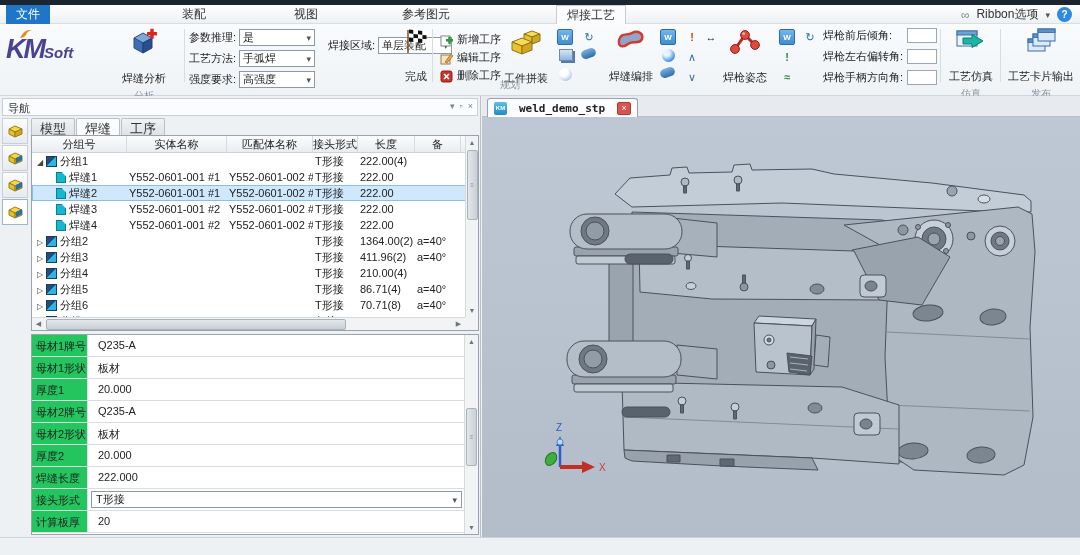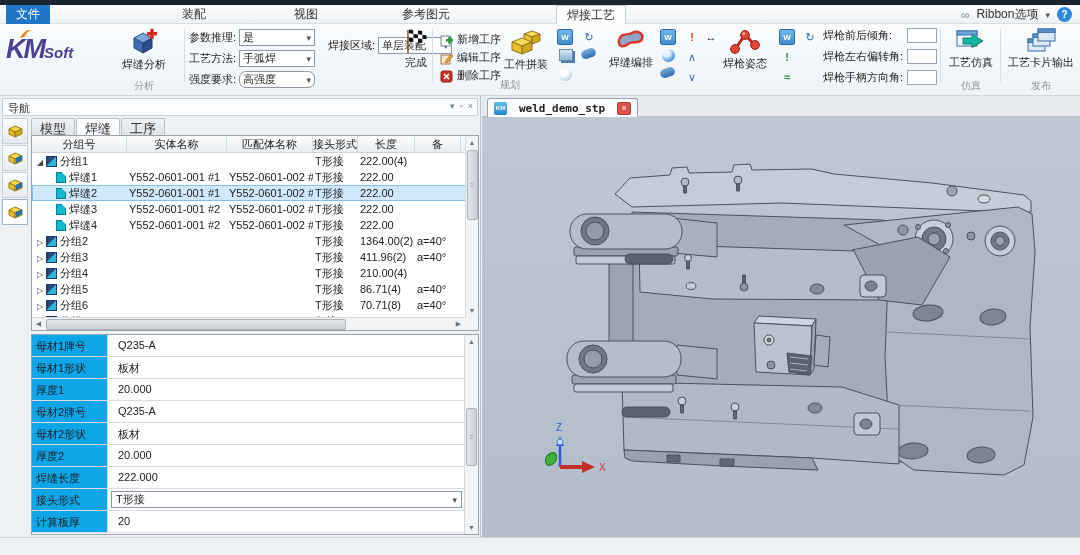--- a/index.html
+++ b/index.html
@@ -21,21 +21,21 @@
 
   
   .ribbon { position:absolute; top:24px; left:0; right:0; height:72px; background:linear-gradient(#f9fbfd,#eff3f6); border-bottom:1px solid #cfd6dc; }
   .vsep { position:absolute; top:5px; bottom:13px; width:1px; background:#d8dde2; }
   .logo { position:absolute; left:6px; top:10px; width:100px; font-style:italic; }
   .logo .km { font-size:27px; font-weight:bold; color:#4c4192; letter-spacing:-2px; }
   .logo .soft { font-size:15px; font-weight:bold; color:#4c4192; }
   .flame { position:absolute; left:12px; top:-7px; }
   .rgroup { position:absolute; top:1px; bottom:0; display:flex; flex-direction:column; align-items:center; }
   .bigbtn { display:flex; flex-direction:column; align-items:center; padding:2px 3px; border:1px solid transparent; border-radius:2px; }
-  .bigbtn .blabel { font-size:11px; color:#222; margin-top:1px; white-space:nowrap; }
+  .bigbtn .blabel { font-size:11px; color:#222; margin-top:15px; white-space:nowrap; }
   .glabel { margin-top:auto; font-size:10px; color:#8a959f; padding-bottom:2px; white-space:nowrap; }
   .rrow { display:flex; align-items:center; height:21px; }
   .rlabel { font-size:11px; color:#222; white-space:nowrap; }
   .combo { display:inline-flex; justify-content:space-between; align-items:center; height:17px; border:1px solid #8c99a6; background:#fff; padding:0 3px; font-size:11px; margin-left:3px; }
   .opbtn { display:flex; align-items:flex-end; gap:4px; height:18px; font-size:11px; white-space:nowrap; padding:0 2px; }
   .mini { width:16px; height:16px; display:flex; align-items:center; justify-content:center; font-size:11px; color:#2d6fb0; margin-bottom:4px; }
   .mini.wf { background:linear-gradient(#74b6e8,#3f8ed0); color:#fff; font-size:8px; font-weight:bold; border-radius:2px; border:1px solid #2c6da8; }
   .mini.sph { background:radial-gradient(circle at 35% 30%, #e8f4ff 0 25%, #4f94d6 70%, #28619c); border-radius:50%; width:13px; height:13px; margin:2px 2px 6px; }
   .mini.cap { width:15px; height:9px; border-radius:5px; background:linear-gradient(#7ab0e0,#2f6ca8); transform:rotate(-20deg); margin:3px 0 8px; }
   .mini.lay { width:14px; height:12px; background:linear-gradient(#d8e6f4,#8fb4d8); border:1px solid #6a8cb0; box-shadow:2px 2px 0 #4f7eae; margin:2px 2px 7px; }
@@ -68,21 +68,21 @@
   .ico-w { display:inline-block; width:10px; height:11px; vertical-align:-2px; margin-right:3px; background:#16b8cf; border:1px solid #0c7f92; clip-path:polygon(0 0,55% 0,100% 40%,100% 100%,0 100%); }
   .vscroll { position:absolute; right:0; top:0; bottom:13px; width:13px; background:#f2f3f5; border-left:1px solid #d5dade; display:flex; flex-direction:column; align-items:center; font-size:7px; color:#6a7680; }
   .vthumb { width:11px; background:linear-gradient(90deg,#e3e7eb,#c9cfd6); border:1px solid #aab2ba; border-radius:2px; margin:1px 0; display:flex; align-items:center; justify-content:center; font-size:6px; color:#8a929a; }
   .sarrow { height:13px; display:flex; align-items:center; justify-content:center; width:100%; }
   .hscroll { position:absolute; left:0; right:13px; bottom:0; height:13px; background:#f2f3f5; border-top:1px solid #d5dade; display:flex; align-items:center; font-size:7px; color:#6a7680; }
   .hthumb { height:11px; width:300px; background:linear-gradient(#e3e7eb,#c9cfd6); border:1px solid #aab2ba; border-radius:2px; margin:0 1px; }
   .corner { position:absolute; right:0; bottom:0; width:13px; height:13px; background:#f2f3f5; }
 
   .prop-form { position:absolute; left:31px; top:238px; width:448px; height:201px; border:1px solid #9aa3ad; background:#fff; overflow:hidden; }
   .frow { display:flex; height:22px; border-bottom:1px solid #d9dde1; font-size:11px; }
-  .flabel { width:76px; border-right:1px solid #d9dde1; padding:4px 4px 0; color:#222; background:#0ea5e9; white-space:nowrap; overflow:hidden; }
+  .flabel { width:56px; border-right:1px solid #d9dde1; padding:4px 4px 0; color:#222; background:#22c55e; white-space:nowrap; overflow:hidden; }
   .fvalue { flex:1; padding:4px 4px 0 10px; position:relative; }
   .formcombo { position:absolute; left:3px; right:16px; top:2px; height:17px; display:flex; justify-content:space-between; align-items:center; border:1px solid #8c99a6; background:#fff; padding:0 4px; }
   .form-vs { position:absolute; right:0; top:0; bottom:0; width:14px; background:#f2f3f5; border-left:1px solid #d5dade; display:flex; flex-direction:column; align-items:center; font-size:7px; color:#6a7680; }
 
   
   .doc-area { position:absolute; left:482px; top:96px; right:0; bottom:18px; }
   .doc-tabs { position:absolute; top:0; left:0; right:0; height:21px; background:#e7ebef; border-bottom:1px solid #b9c0c7; }
   .doc-tab { position:absolute; left:5px; top:2px; height:19px; background:#fbfcfd; border:1px solid #9aa3ad; border-bottom:none; border-radius:3px 3px 0 0; display:flex; align-items:center; gap:12px; padding:0 6px; }
   .km-badge { width:13px; height:13px; border-radius:2px; background:linear-gradient(#5ec1e8,#2387c8); color:#fff; font-size:6px; font-weight:bold; display:flex; align-items:center; justify-content:center; }
   .doc-label { font-family:"DejaVu Sans Mono","Liberation Mono",monospace; font-size:11px; font-weight:bold; color:#222; }
@@ -145,21 +145,21 @@
     </div>
     <div class="rrow">
       <span class="rlabel">工艺方法:</span>
       <span class="combo" style="width:76px;">
         <span>手弧焊</span>
         <span class="caret">▾</span>
       </span>
     </div>
     <div class="rrow">
       <span class="rlabel">强度要求:</span>
-      <span class="combo" style="width:76px;border-radius:7px;">
+      <span class="combo" style="width:76px;">
         <span>高强度</span>
         <span class="caret">▾</span>
       </span>
     </div>
   </div>
 
   <div style="position:absolute; left:328px; top:11px;">
     <div class="rrow">
       <span class="rlabel">焊接区域:</span>
       <span class="combo" style="width:74px;">

